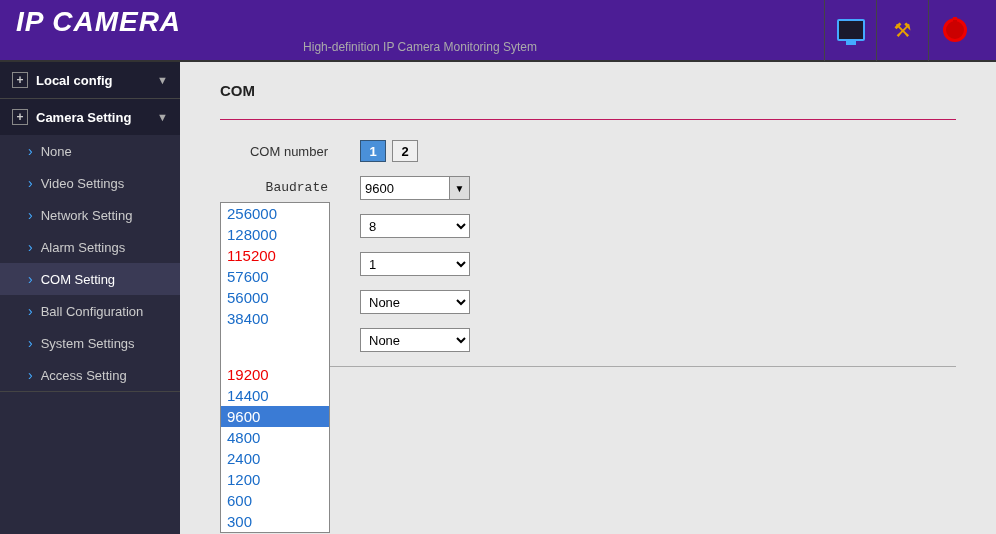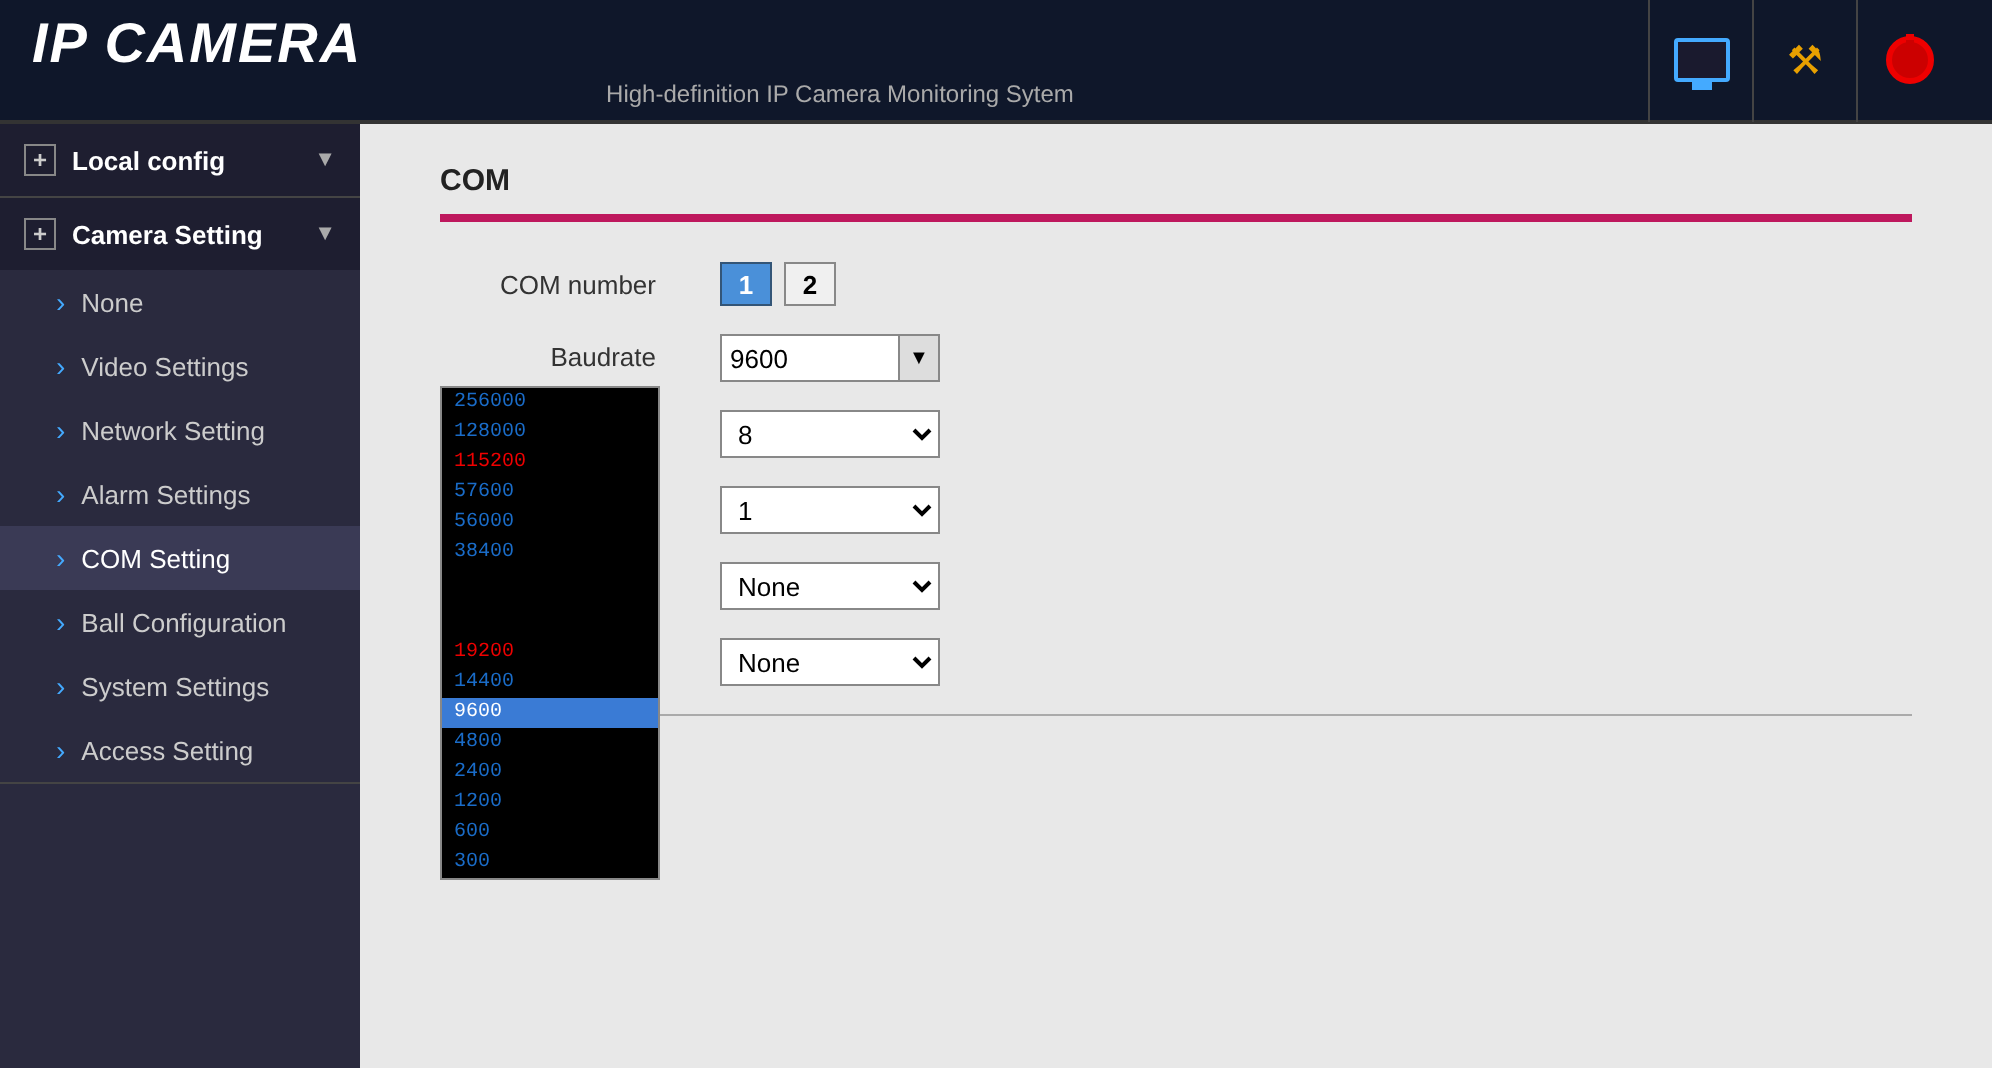--- a/index.html
+++ b/index.html
@@ -1,20 +1,20 @@
 <!DOCTYPE html>
 <html><head>
   <meta charset="utf-8">
   <style>
     * { margin: 0; padding: 0; box-sizing: border-box; }
     body { width: 996px; height: 534px; font-family: Arial, sans-serif; font-size: 13px; background: #d0d0d0; overflow: hidden; }
 
     
     .header {
-      background: #0f172a;
+      background: #4c1d95;
       height: 62px;
       display: flex;
       align-items: center;
       padding: 0 16px;
       border-bottom: 2px solid #333;
     }
     .header-title-block { flex: 1; }
     .header-title {
       font-size: 28px;
       font-weight: bold;
@@ -138,22 +138,22 @@
       flex: 1;
       background: #e8e8e8;
       padding: 20px 40px;
       position: relative;
     }
 
     .section-title {
       font-size: 15px;
       font-weight: bold;
       color: #222;
-      padding-bottom: 8px;
-      border-bottom: 4px solid #be185d;
+      padding-bottom: 20px;
+      border-bottom: 1px solid #be185d;
       margin-bottom: 20px;
     }
 
     .form-row {
       display: flex;
       align-items: center;
       margin-bottom: 14px;
     }
     .form-label {
       width: 140px;
@@ -199,25 +199,24 @@
       background: #ddd;
       display: flex; align-items: center; justify-content: center;
       cursor: pointer;
       font-size: 10px;
     }
     .dropdown-list {
       position: absolute;
       top: 24px;
       left: 0;
       width: 110px;
-      background: #000000;
+      background: #ffffff;
       border: 1px solid #888;
       z-index: 100;
-      font-size: 10px;
-      font-family: Liberation Mono, monospace;
+      font-size: 15px;
     }
     .dropdown-item {
       padding: 2px 6px;
       cursor: pointer;
       color: #1a6cc8;
     }
     .dropdown-item.selected {
       background: #3a7bd5;
       color: white;
     }
@@ -329,21 +328,21 @@
 
     <div class="form-row">
       <div class="form-label">COM number</div>
       <div class="form-control">
         <div class="com-num-btn active">1</div>
         <div class="com-num-btn">2</div>
       </div>
     </div>
 
     <div class="form-row" style="position:relative; z-index:200; align-items:flex-start;">
-      <div class="form-label" style="padding-top:4px;">Baudrate</div>
+      <div class="form-label" style="padding-top:4px;font-family:Liberation Mono, monospace;">Baudrate</div>
       <div class="form-control" style="align-items:flex-end;">
         <div style="display:flex; align-items:center;">
           <div class="select-display">
             <span>9600</span>
           </div>
           <div class="select-arrow-btn">▼</div>
         </div>
 
         <div class="dropdown-list" style="position:absolute; top:26px; left:0;">
           <div class="dropdown-item">256000</div>

